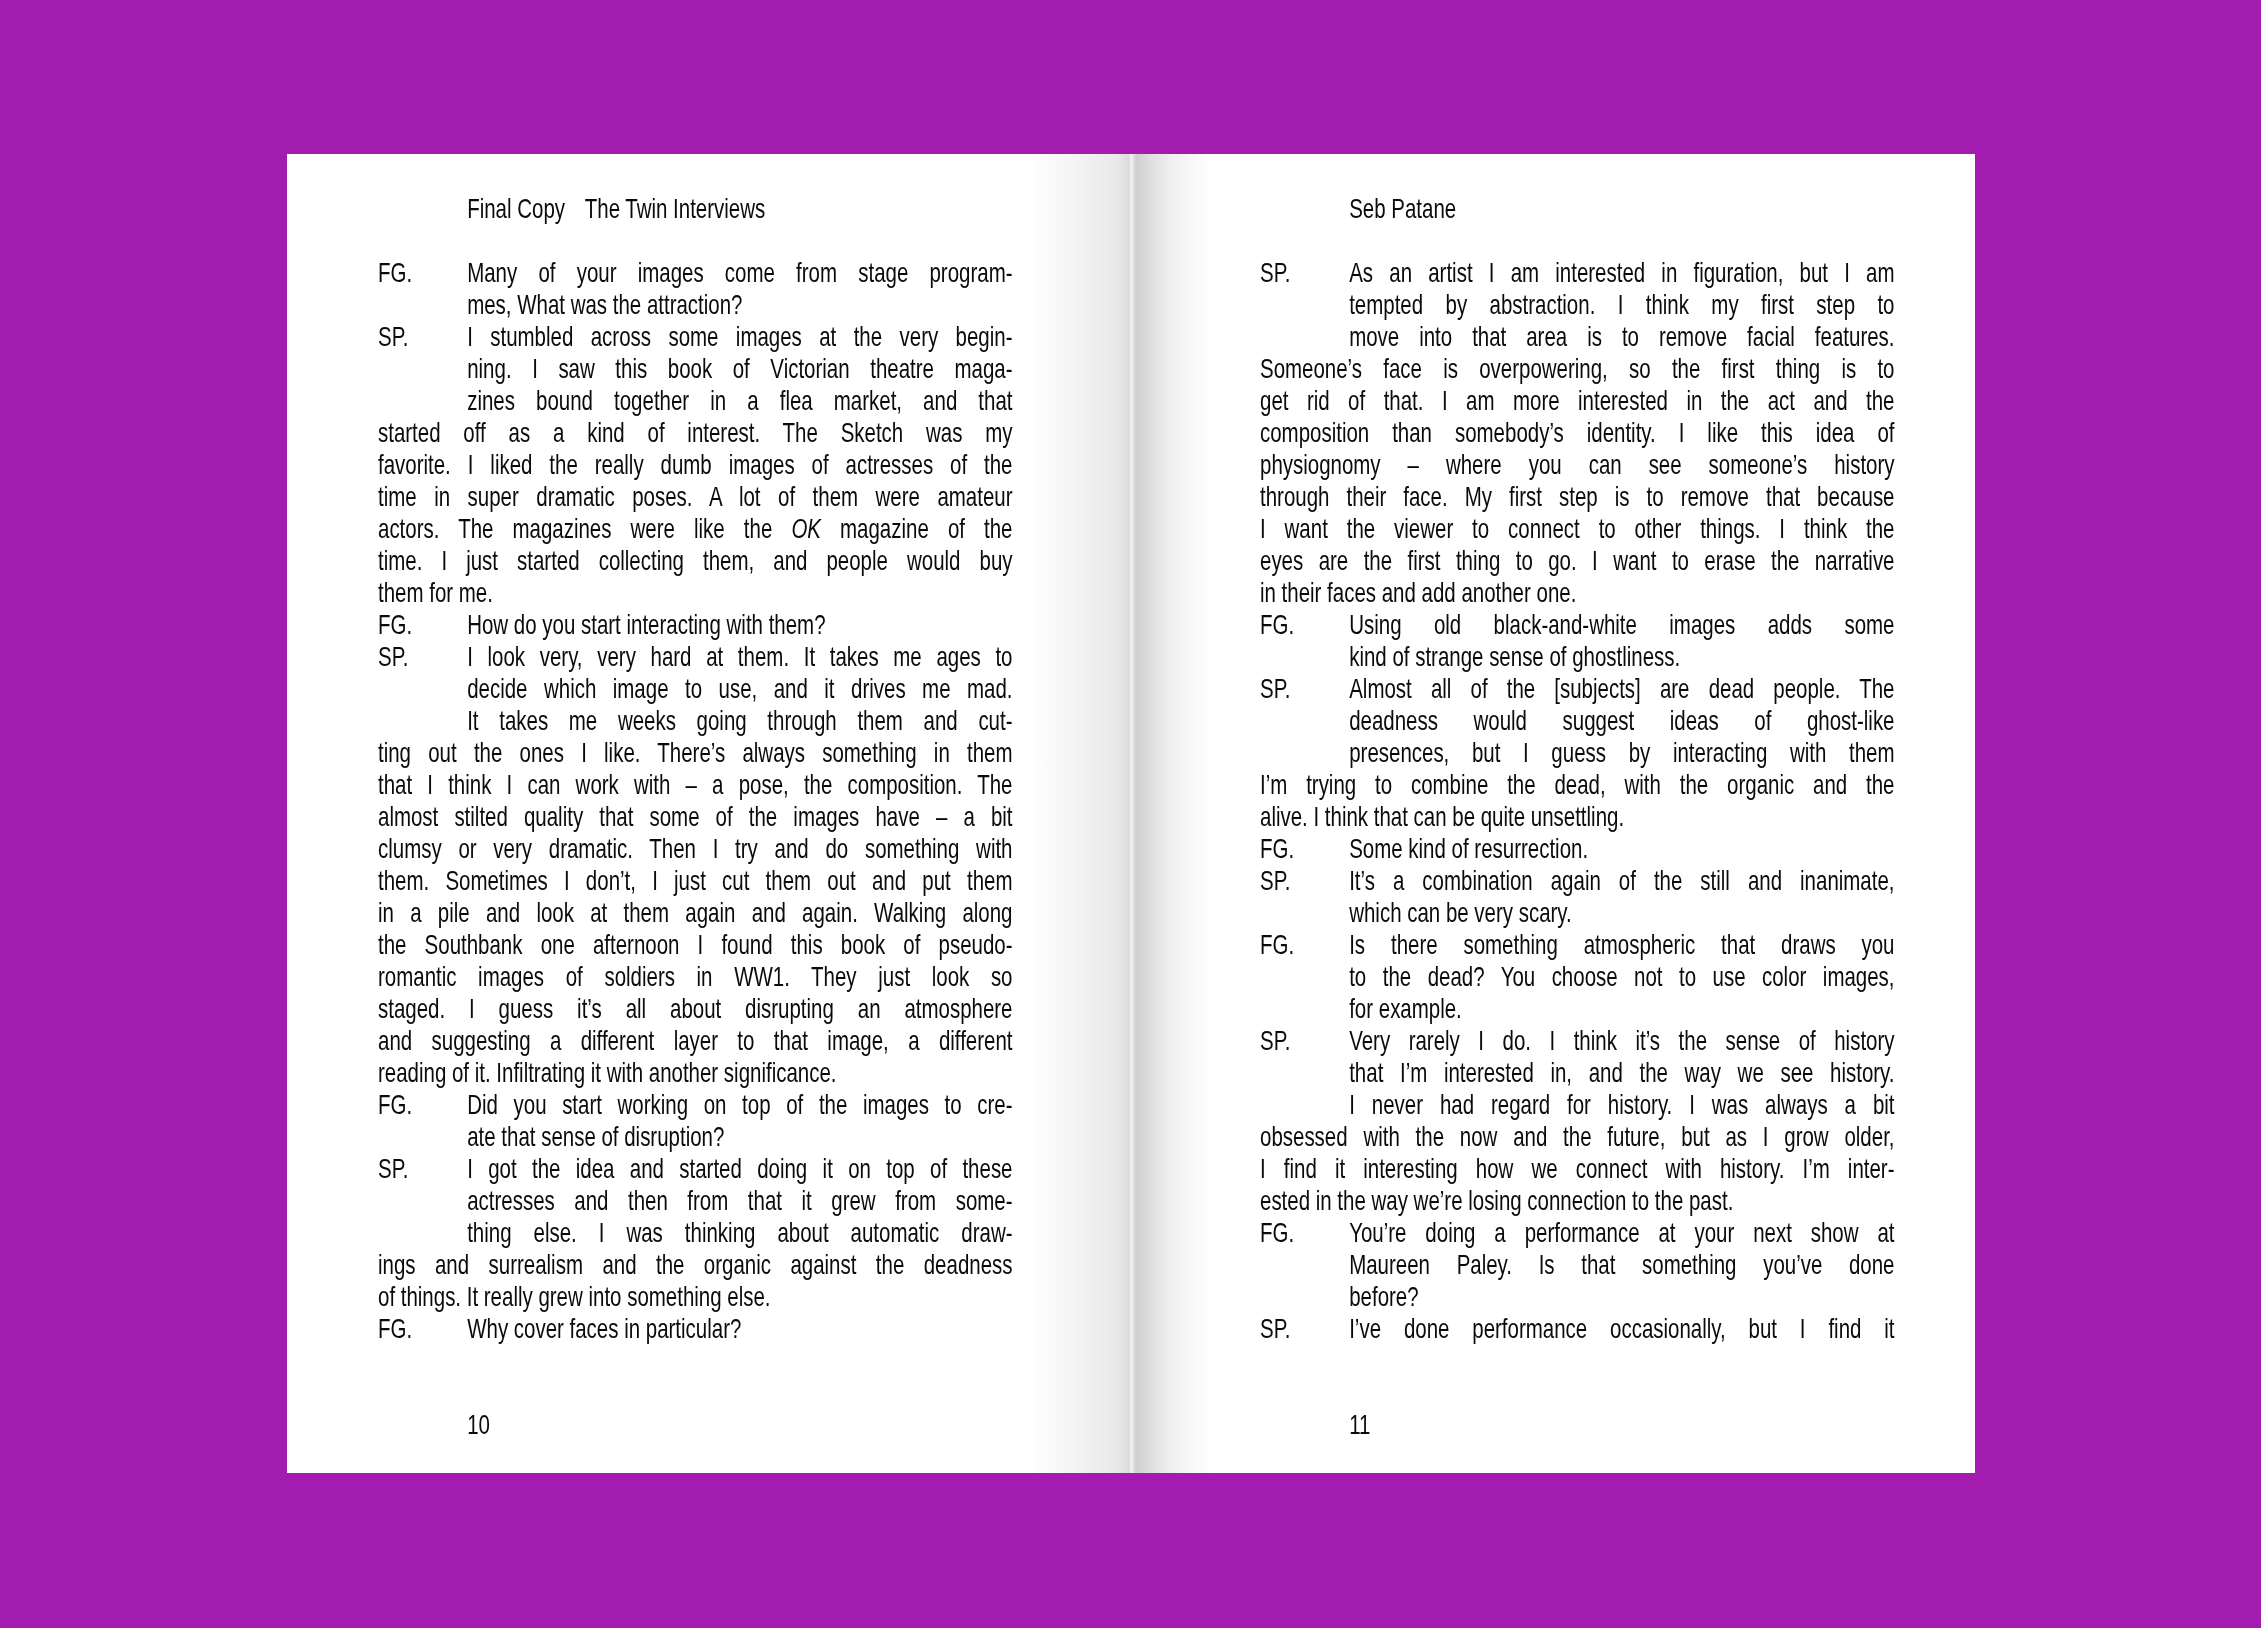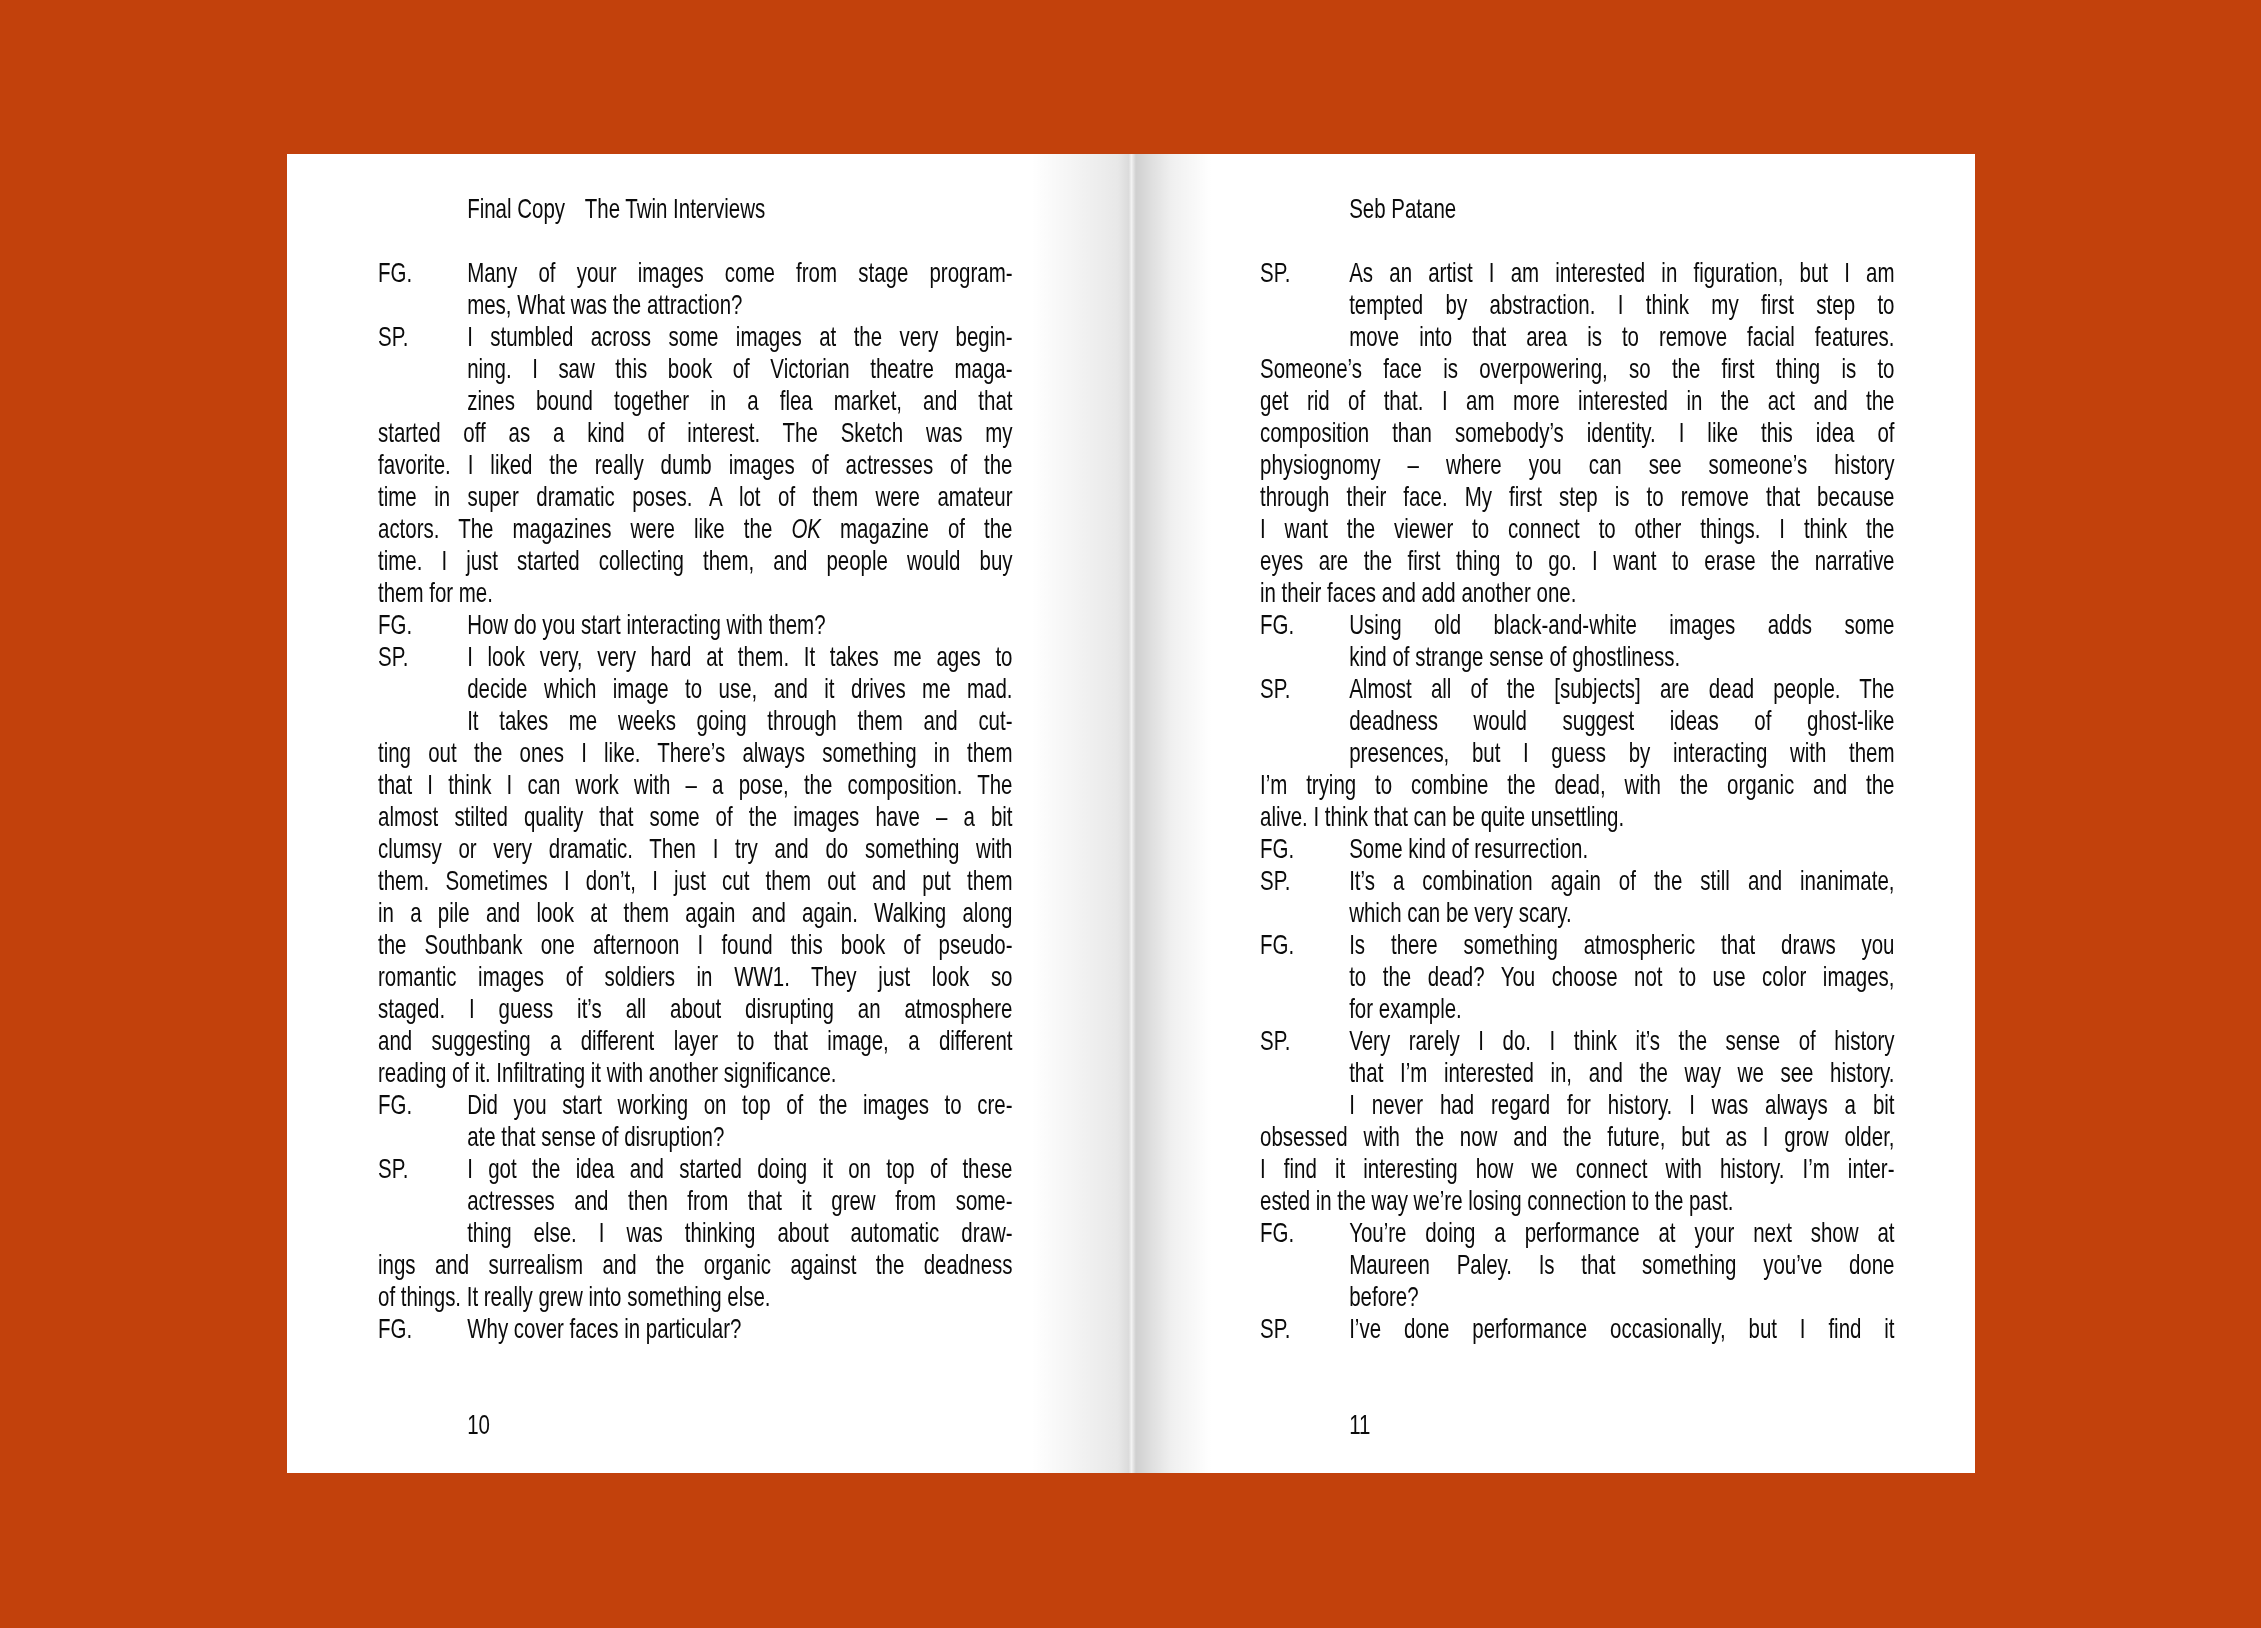--- a/index.html
+++ b/index.html
@@ -1,18 +1,18 @@
 <!DOCTYPE html>
 <html style="font-size:14.5px"><head>
 <meta charset="utf-8">
 <style>
   html,body{margin:0;padding:0;background:#000;}
   body{width:2262px;height:1628px;overflow:hidden;
        font-family:"Liberation Sans", sans-serif;}
-  .stage{position:relative;width:2262px;height:1628px;background:#c2410c;}
+  .stage{position:relative;width:2262px;height:1628px;background:#a21caf;}
   .spread{position:absolute;left:287px;top:154px;width:1688px;height:1319px;background:#fff;}
   .fold{position:absolute;left:744px;top:0;width:181px;height:100%;pointer-events:none;
         background:linear-gradient(90deg,
           rgba(0,0,0,0) 0%,
           rgba(0,0,0,0.09) 48%,
           rgba(0,0,0,0.14) 54%,
           rgba(0,0,0,0.05) 55.5%,
           rgba(0,0,0,0.19) 58%,
           rgba(0,0,0,0.13) 66%,
           rgba(0,0,0,0.06) 78%,

